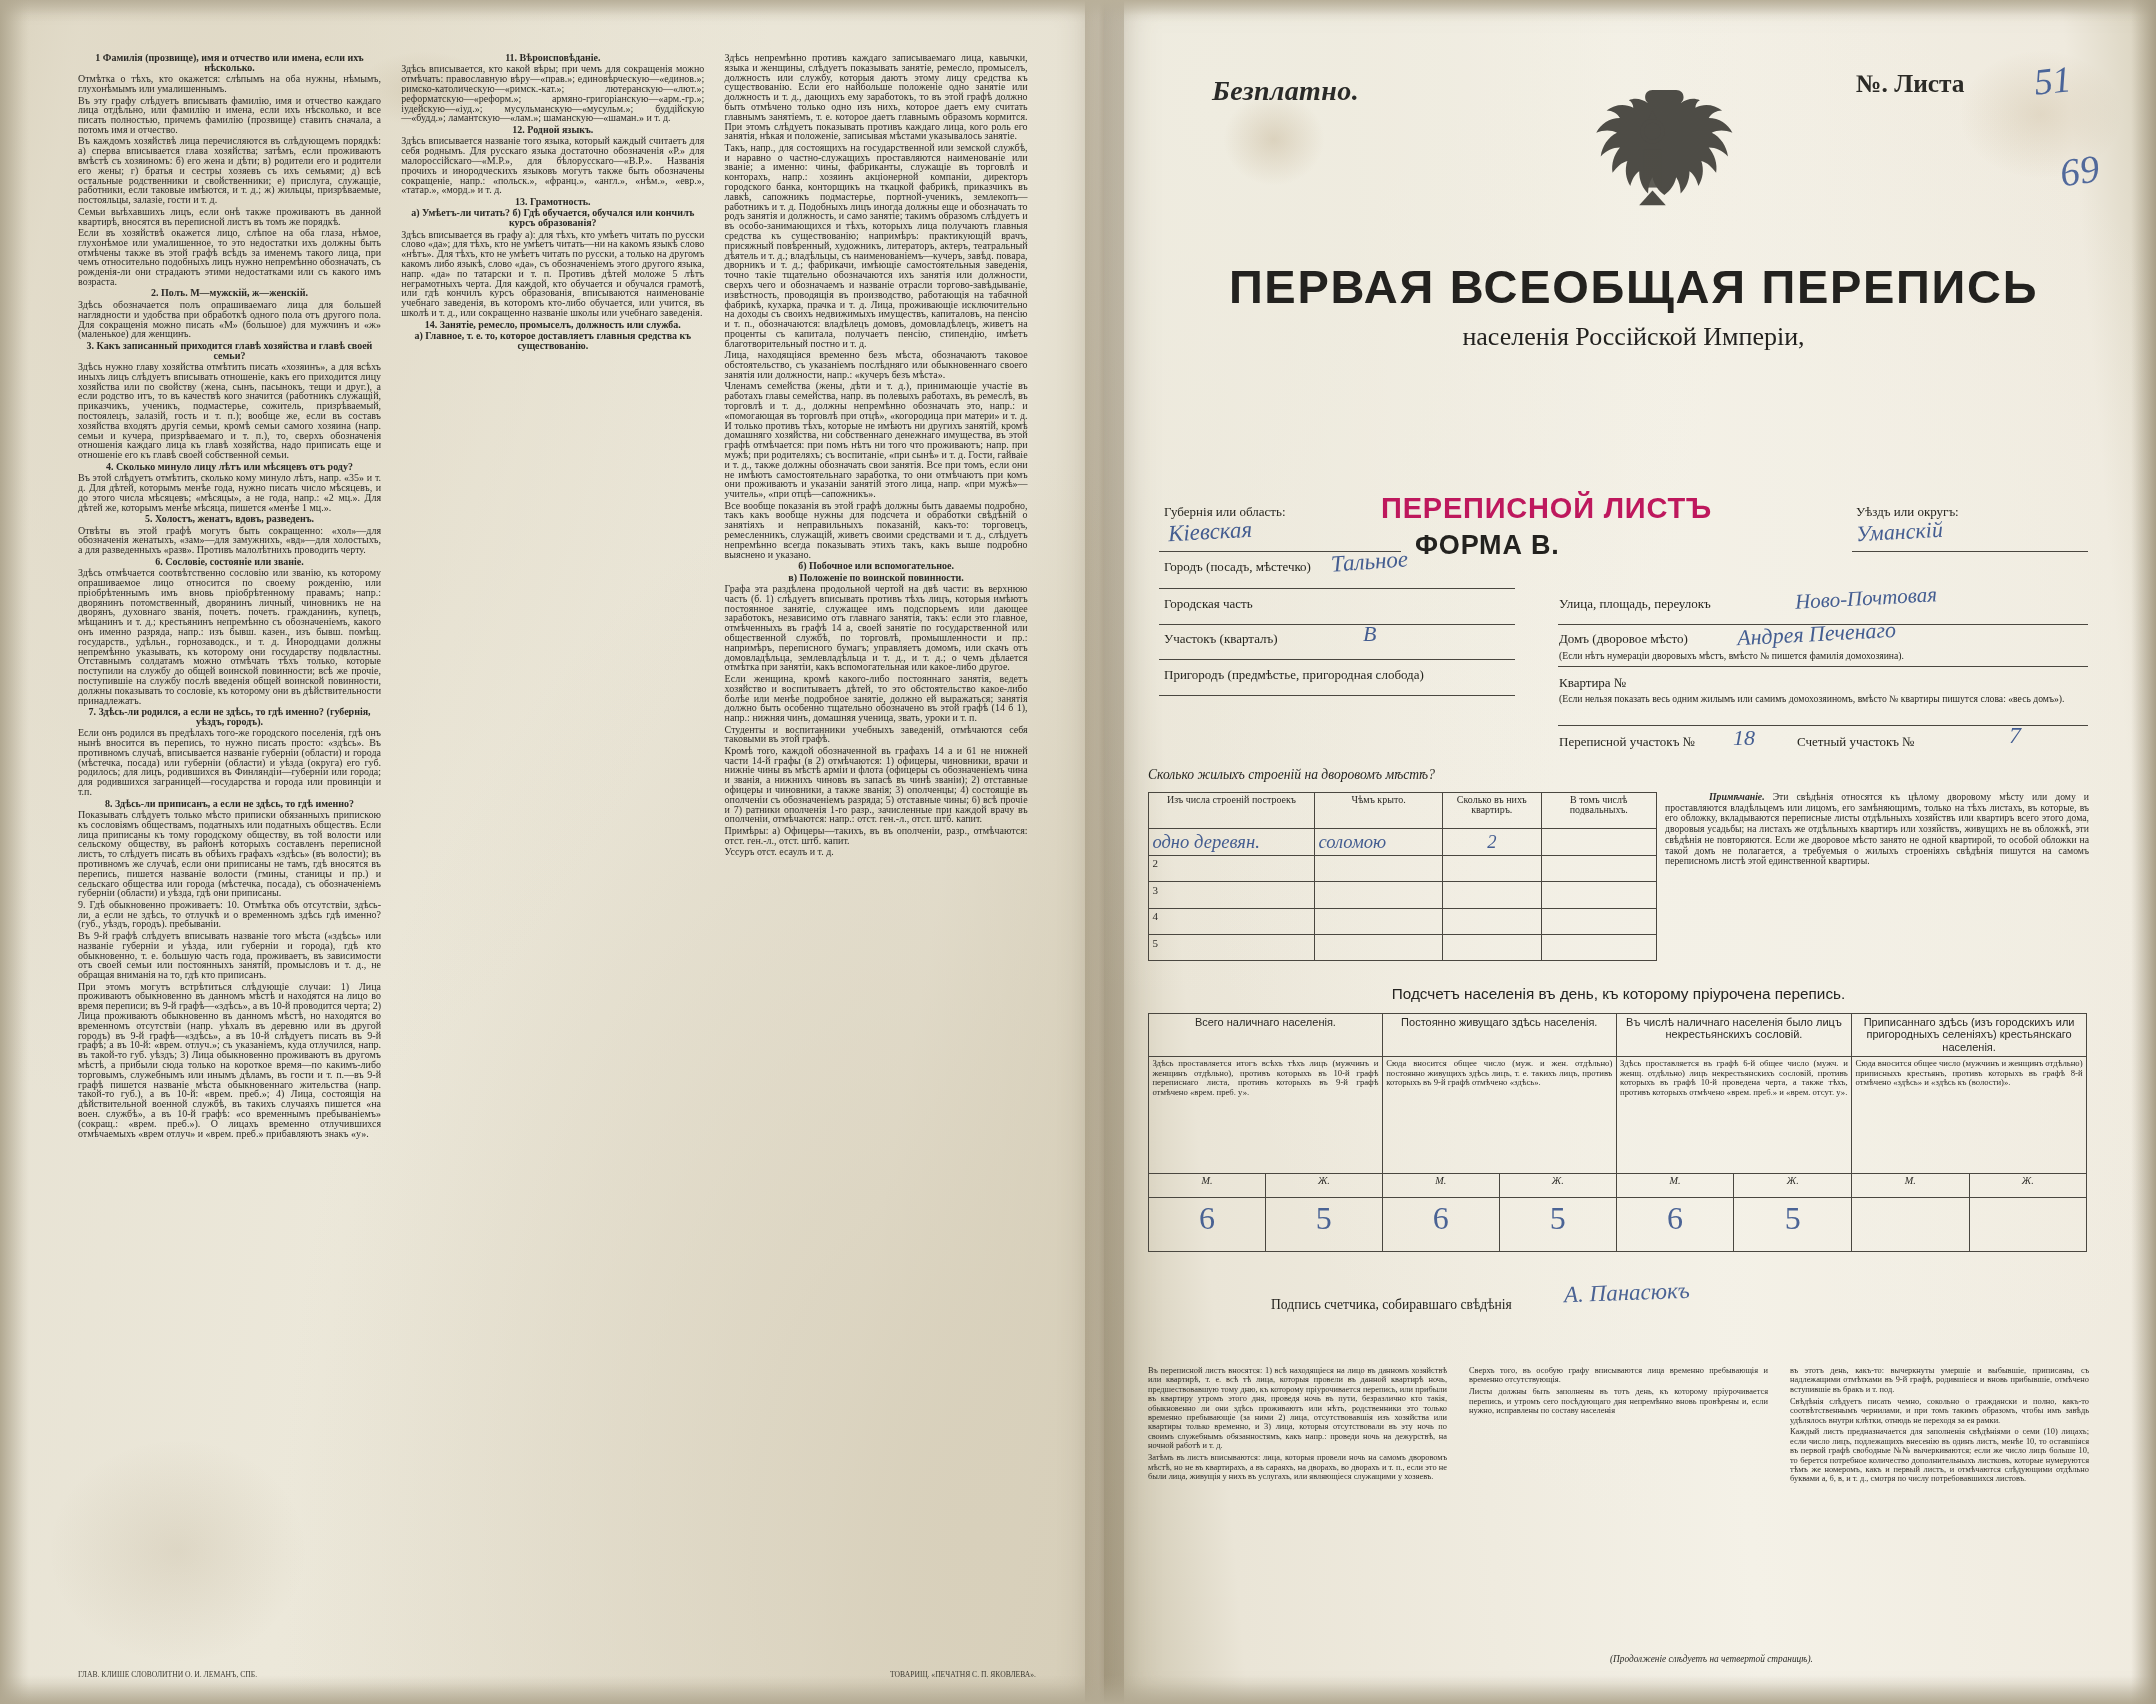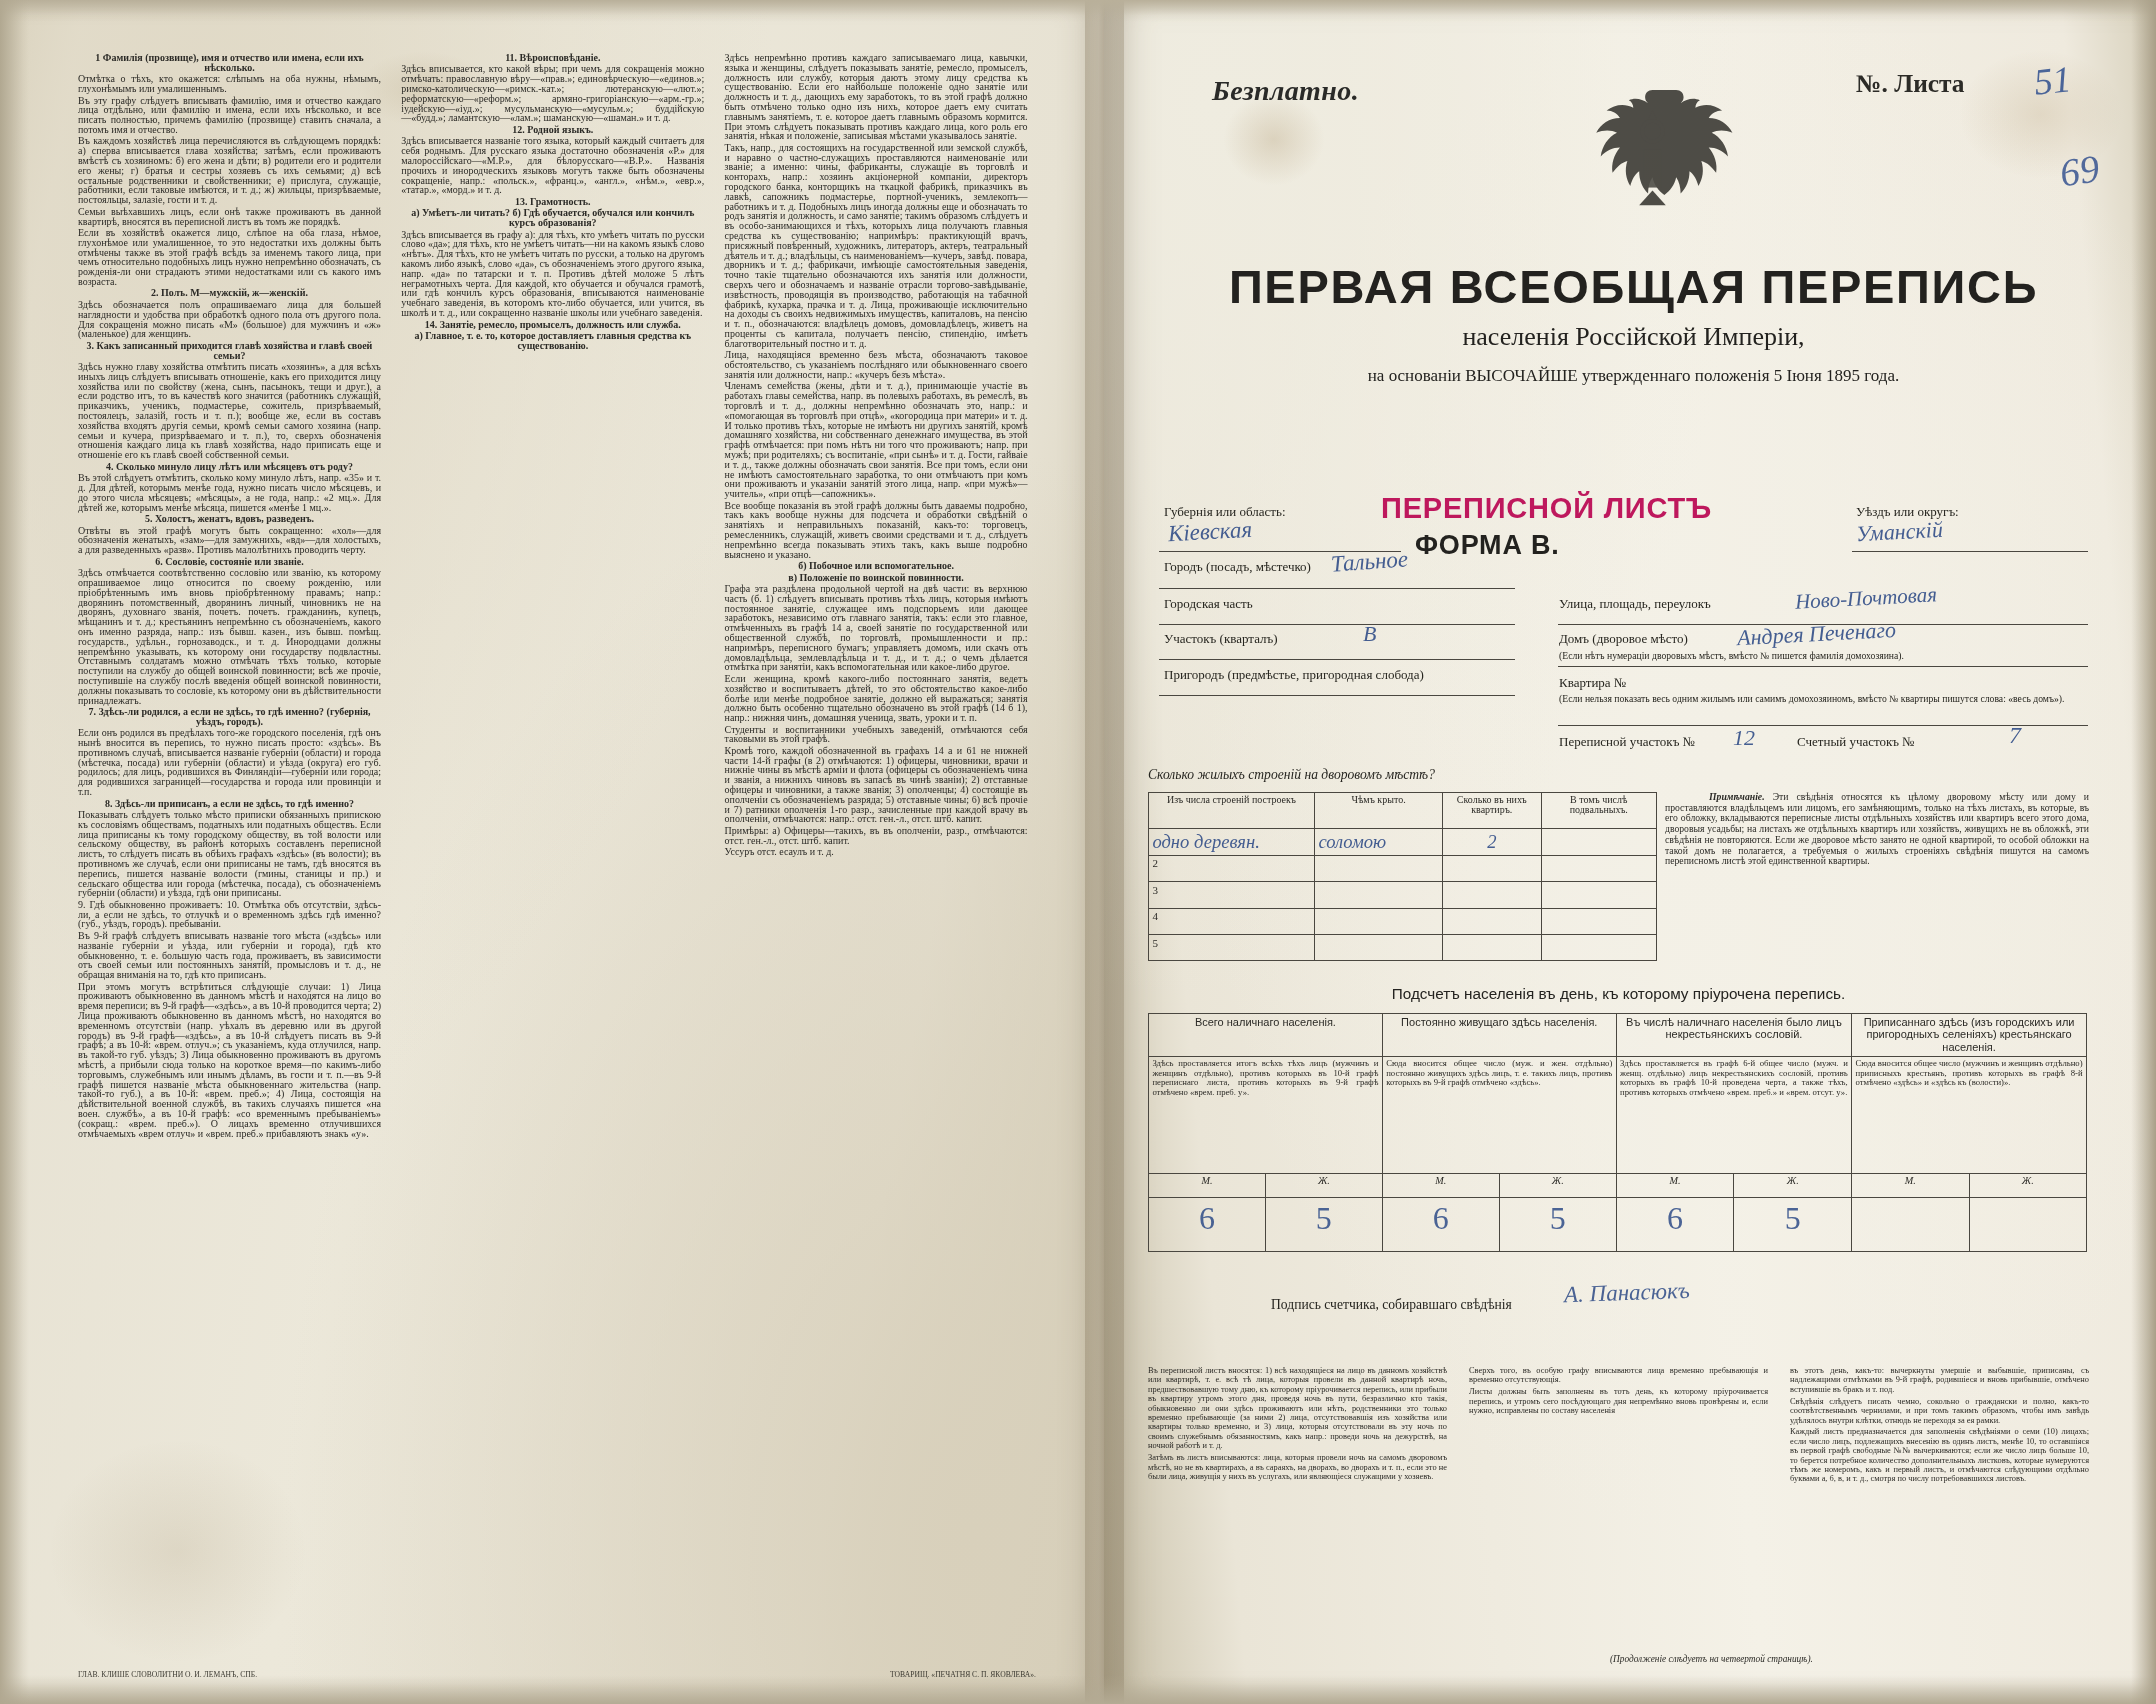--- a/index.html
+++ b/index.html
@@ -200,21 +200,20 @@
         <path d="M44 46 h12 v26 h-12z" opacity=".9"></path>
         <path d="M50 74 l-9 10 h18z"></path>
       </g>
       <circle cx="50" cy="34" r="7" fill="none" stroke="#2a2924" stroke-width="2.5"></circle>
       <path d="M50 20 l3 6 h-6z" fill="#2a2924"></path>
     </svg>
   </div>
 
   <div id="title1">ПЕРВАЯ ВСЕОБЩАЯ ПЕРЕПИСЬ</div>
   <div id="title2">населенія Россійской Имперіи,</div>
-  <div id="title3">на основаніи ВЫСОЧАЙШЕ утвержденнаго положенія 5 Іюня 1895 года.</div>
 
   <div id="formtitle1">ПЕРЕПИСНОЙ ЛИСТЪ</div>
   <div id="formtitle2">ФОРМА В.</div>
 
   <div class="fieldlabel" style="left:1164px;top:504px;">Губернія или область:</div>
   <div class="hand" style="left:1168px;top:519px;font-size:23px;transform:rotate(-3deg);">Кіевская</div>
   <div class="ruleline" style="left:1159px;top:551px;width:242px;"></div>
 
   <div class="fieldlabel" style="left:1164px;top:559px;">Городъ (посадъ, мѣстечко)</div>
   <div class="hand" style="left:1331px;top:549px;font-size:23px;transform:rotate(-4deg);">Тальное</div>
@@ -242,21 +241,21 @@
   <div class="fieldlabel" style="left:1559px;top:631px;">Домъ (дворовое мѣсто)</div>
   <div class="hand" style="left:1737px;top:621px;font-size:22px;transform:rotate(-3deg);">Андрея Печенаго</div>
   <div class="fieldlabel" style="left:1559px;top:650px;font-size:9.7px;">(Если нѣтъ нумераціи дворовыхъ мѣстъ, вмѣсто № пишется фамилія домохозяина).</div>
   <div class="ruleline" style="left:1558px;top:666px;width:530px;"></div>
 
   <div class="fieldlabel" style="left:1559px;top:675px;">Квартира №</div>
   <div class="fieldlabel" style="left:1559px;top:693px;font-size:9.7px;width:525px;">(Если нельзя показать весь одним жилымъ или самимъ домохозяиномъ, вмѣсто № квартиры пишутся слова: «весь домъ»).</div>
   <div class="ruleline" style="left:1558px;top:725px;width:530px;"></div>
 
   <div class="fieldlabel" style="left:1559px;top:734px;">Переписной участокъ №</div>
-  <div class="hand" style="left:1733px;top:725px;font-size:22px;">12</div>
+  <div class="hand" style="left:1733px;top:725px;font-size:22px;">18</div>
   <div class="fieldlabel" style="left:1797px;top:734px;">Счетный участокъ №</div>
   <div class="hand" style="left:2009px;top:722px;font-size:24px;">7</div>
 
   <div id="housing-q">Сколько жилыхъ строеній на дворовомъ мѣстѣ?</div>
   <table class="grid" id="housing-table">
     <tbody>
         <tr>
       <td class="h" style="width:170px">Изъ числа строеній построекъ</td>
       <td class="h" style="width:127px">Чѣмъ крыто.</td>
       <td class="h" style="width:97px">Сколько въ нихъ квартиръ.</td>

